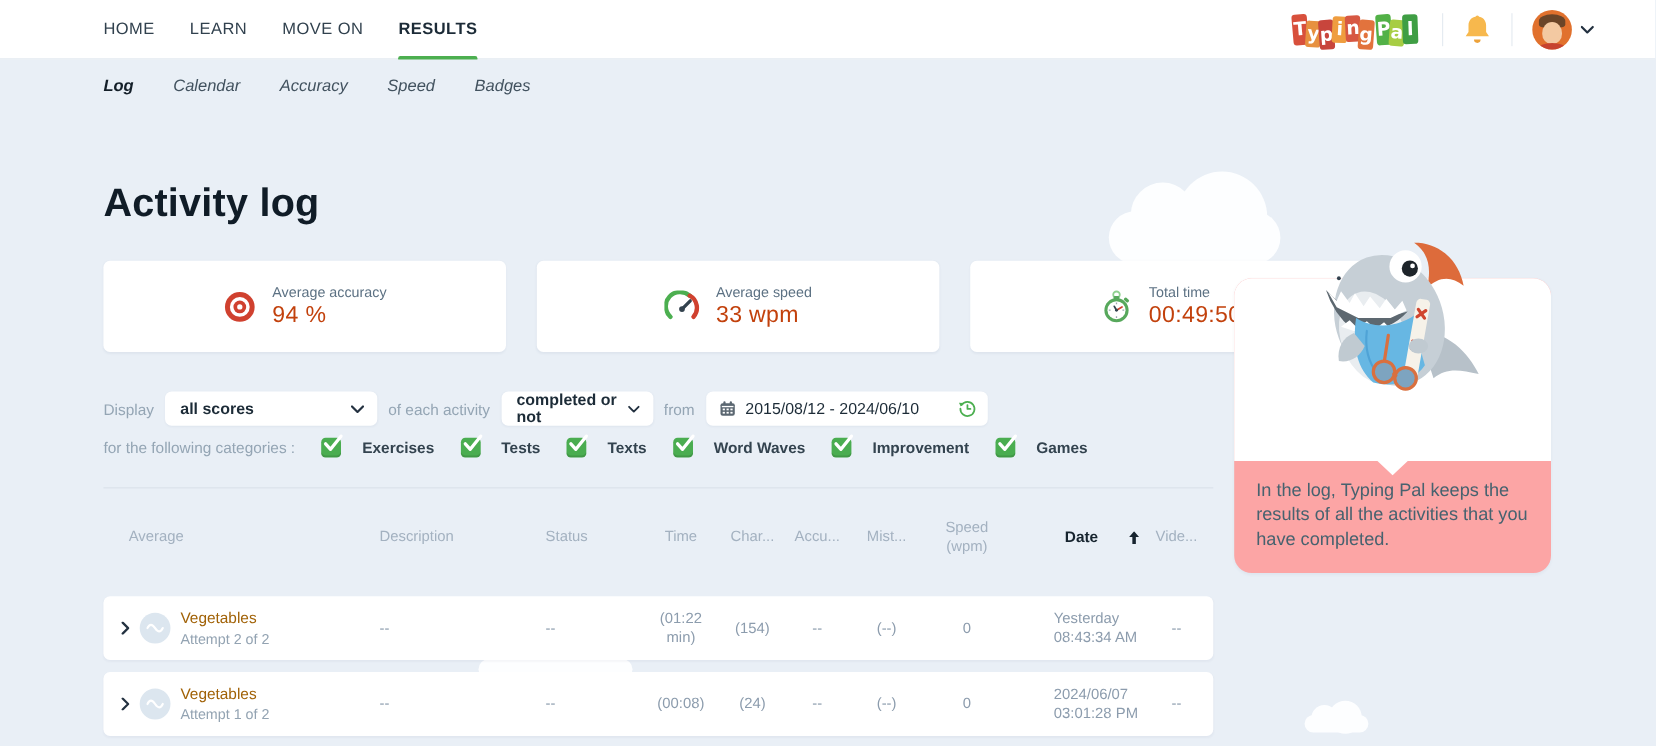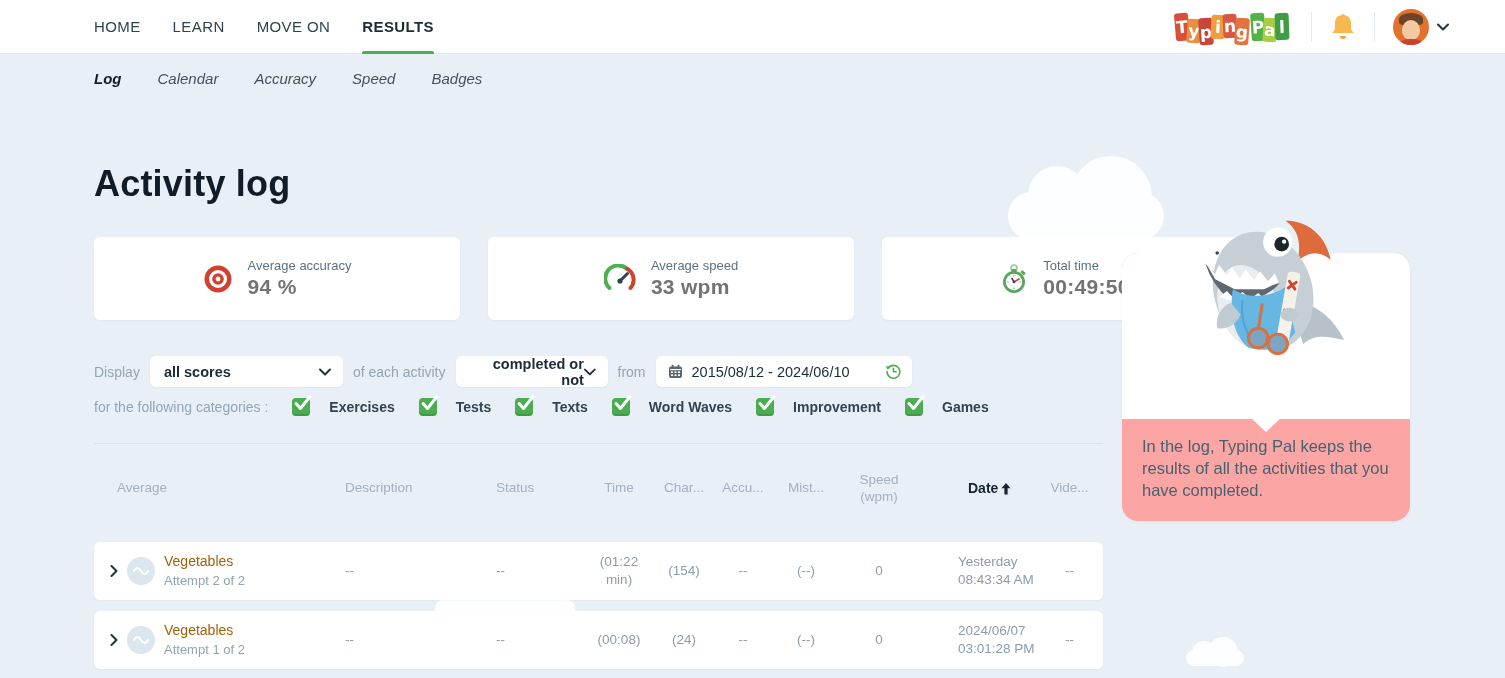--- a/index.html
+++ b/index.html
@@ -76,31 +76,31 @@
   
   .page-title { position:absolute; left:94px; top:163px; font-size:36px; font-weight:800;
                 color:#101c27; letter-spacing:.2px; z-index:5; }
 
   
   .stats { position:absolute; left:94px; top:237px; width:1154px; display:flex; gap:28px; z-index:5; }
   .stat-card { flex:1; background:#fff; border-radius:6px; height:83px;
                display:flex; align-items:center; justify-content:center; gap:15px;
                box-shadow:0 1px 2px rgba(40,60,90,.05); }
   .stat-text .stat-label { font-size:13px; color:#5c7183; margin-bottom:2px; }
-  .stat-text .stat-value { font-size:21px; font-weight:700; color:#737373; letter-spacing:.3px; }
+  .stat-text .stat-value { font-size:21px; font-weight:400; color:#c2410c; letter-spacing:.3px; }
 
   
   .filters { position:absolute; left:94px; top:356px; display:flex; align-items:center; gap:10px; z-index:5; }
   .filter-label { font-size:14px; color:#94a5b4; }
   .select-box { background:#fff; border-radius:6px; height:31px; display:flex; align-items:center;
                 justify-content:space-between; padding:0 12px 0 14px; cursor:pointer;
                 box-shadow:0 1px 2px rgba(40,60,90,.05); }
   .select-box .select-value { font-size:14.5px; font-weight:700; color:#1c2b37; }
   .sel-scores { width:193px; }
-  .sel-completed { width:152px;text-align:right; }
+  .sel-completed { width:138px; }
   .datefield { background:#fff; border-radius:6px; height:31px; width:256px;
                display:flex; align-items:center; padding:0 10px 0 12px; gap:9px; cursor:pointer;
                box-shadow:0 1px 2px rgba(40,60,90,.05); }
   .datefield .date-text { font-size:14.5px; color:#1c2b37; flex:1; }
   .categories { position:absolute; left:94px; top:398px; display:flex; align-items:center; gap:24px; z-index:5; }
   .cat-item { display:flex; align-items:center; gap:19px; cursor:pointer; }
   .checkbox { width:18px; height:18px; background:#4aad50; border-radius:4px;
               position:relative; overflow:visible; box-shadow:inset 0 -2px 0 rgba(0,0,0,.12); }
   .checkbox svg { position:absolute; left:2px; top:-3px; overflow:visible; }
   .cat-label { font-size:14px; font-weight:700; color:#33434f; }
@@ -108,21 +108,21 @@
   .hr { position:absolute; left:94px; top:443px; width:1009px; height:1px; background:#d9e2ea; z-index:5; }
 
   
   .grid-cols { display:grid; grid-template-columns:240px 140px 110px 70px 60px 58px 68px 78px 118px 67px; }
   .thead { position:absolute; left:94px; top:472px; width:1009px; z-index:5; align-items:center; }
   .th { font-size:13.5px; color:#a3b1c0; text-align:center; line-height:1.25; }
   .th.c-activity { text-align:left; padding-left:23px; }
   .th.c-desc { text-align:left; padding-left:11px; }
   .th.c-status { text-align:left; padding-left:22px; }
   .th.c-date { text-align:left; padding-left:50px; font-size:14px; font-weight:700; color:#17242f;
-               display:flex; align-items:center; gap:3px; cursor:pointer; }
+               display:flex; align-items:center; gap:3px; cursor:pointer;justify-content:space-between; }
   .trow { position:absolute; left:94px; width:1009px; height:58px; background:#fff;
           border-radius:6px; align-items:center; z-index:4;
           box-shadow:0 1px 2px rgba(40,60,90,.04); cursor:pointer; }
   .row-1 { top:542px; } .row-2 { top:611px; }
   .td { font-size:13.5px; color:#8c9cad; text-align:center; line-height:1.35; }
   .td.c-activity { display:flex; align-items:center; gap:9px; padding-left:16px; text-align:left; }
   .td.c-desc { text-align:left; padding-left:11px; }
   .td.c-status { text-align:left; padding-left:22px; }
   .td.c-date { text-align:left; padding-left:40px; }
   .act-icon { width:28px; height:28px; border-radius:50%; background:#dce6ef;

